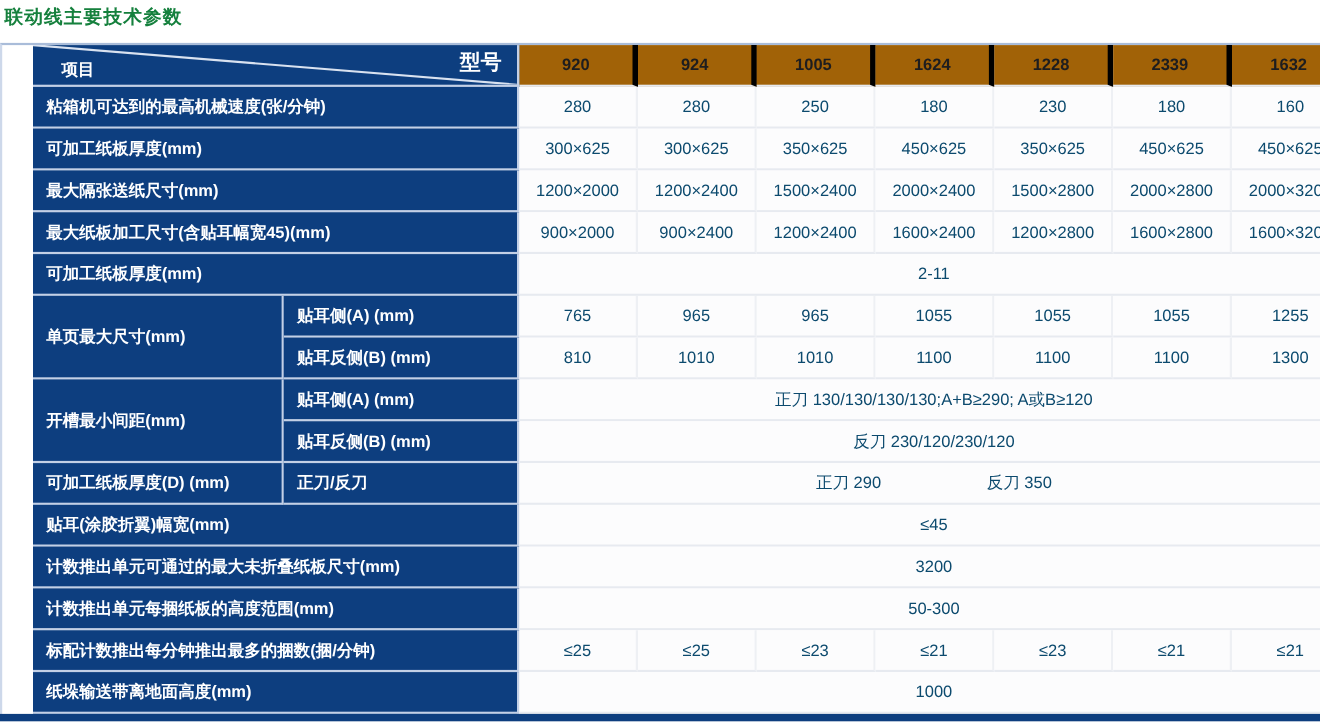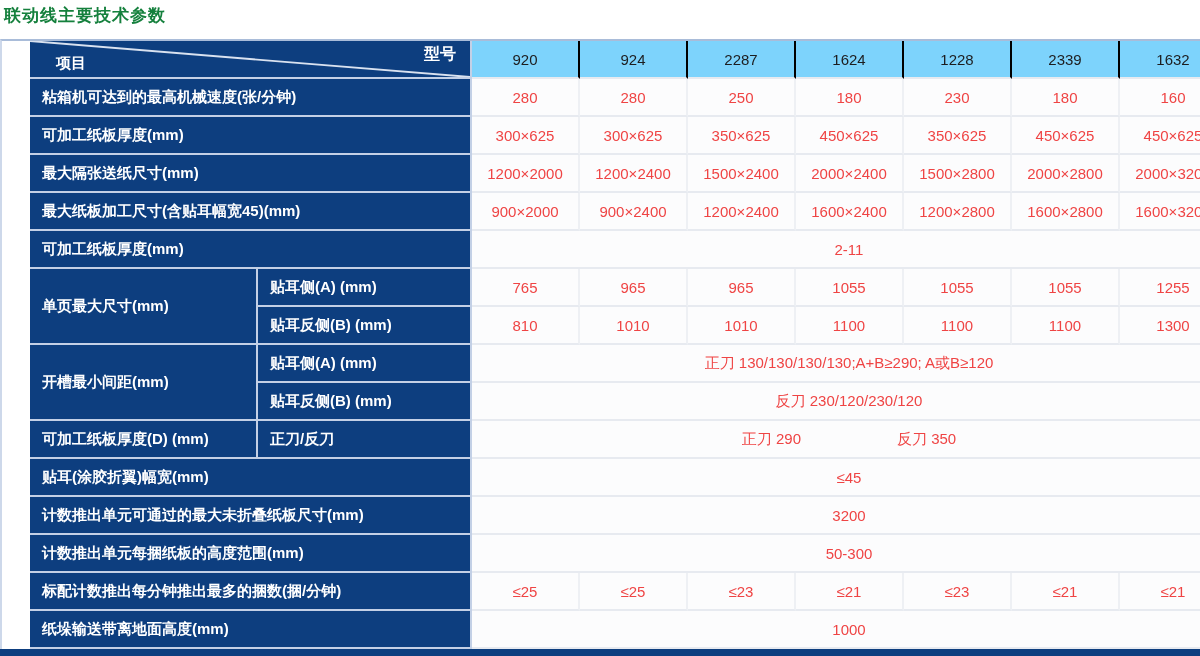--- a/index.html
+++ b/index.html
@@ -53,37 +53,37 @@
     border-right:2px solid #c3d0e6;
     border-bottom:2px solid #c3d0e6;
     padding:0;
   }
   td.corner .item-label{
     position:absolute; left:26px; bottom:4px;
     color:#fff; font-weight:bold; font-size:15px;
   }
   td.corner .model-label{
     position:absolute; right:14px; top:3px;
-    color:#fff; font-weight:bold; font-size:16px;
+    color:#fff; font-weight:bold; font-size:19px;
   }
   td.corner svg{position:absolute; inset:0; width:100%; height:100%;}
   
   td.val{
     background:#fcfcfd;
-    color:#ef4444;
+    color:#0c4a6e;
     text-align:center;
     border-right:2px solid #eef0f4;
     border-bottom:2px solid #e7eaf0;
   }
   td.model{
-    background:#7dd3fc;
+    background:#a16207;
     color:#1d1d1f;
-    font-weight:normal;
+    font-weight:bold;
     text-align:center;
-    border-right:2px solid #000000;
+    border-right:5px solid #000000;
     border-bottom:2px solid #e7eaf0;
   }
   td.val.split{
     
   }
   td.val.split .pair{
     display:inline-flex;
     gap:96px;
     justify-content:center;
   }
@@ -116,21 +116,21 @@
       <tr>
     <td class="corner" colspan="2">
       <svg viewBox="0 0 442 38" preserveAspectRatio="none">
         <line x1="0" y1="0" x2="442" y2="38" stroke="#d9e2f0" stroke-width="2"></line>
       </svg>
       <span class="item-label">项目</span>
       <span class="model-label">型号</span>
     </td>
     <td class="model">920</td>
     <td class="model">924</td>
-    <td class="model">2287</td>
+    <td class="model">1005</td>
     <td class="model">1624</td>
     <td class="model">1228</td>
     <td class="model">2339</td>
     <td class="model">1632</td>
   </tr>
 
   <tr>
     <td class="lbl" colspan="2">粘箱机可达到的最高机械速度(张/分钟)</td>
     <td class="val">280</td>
     <td class="val">280</td>

